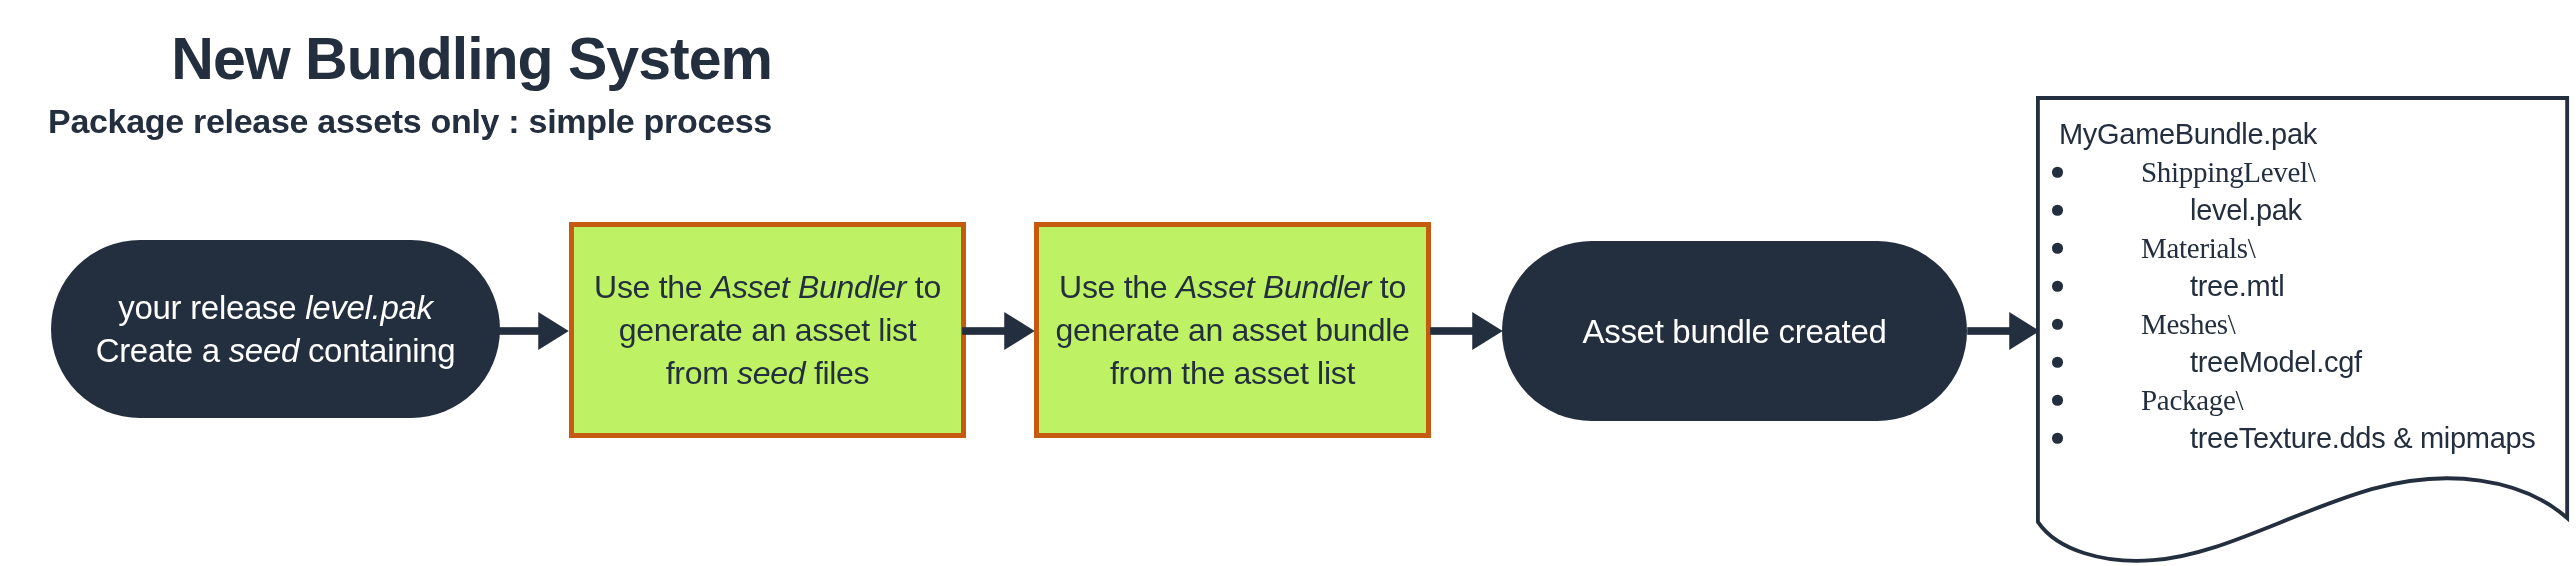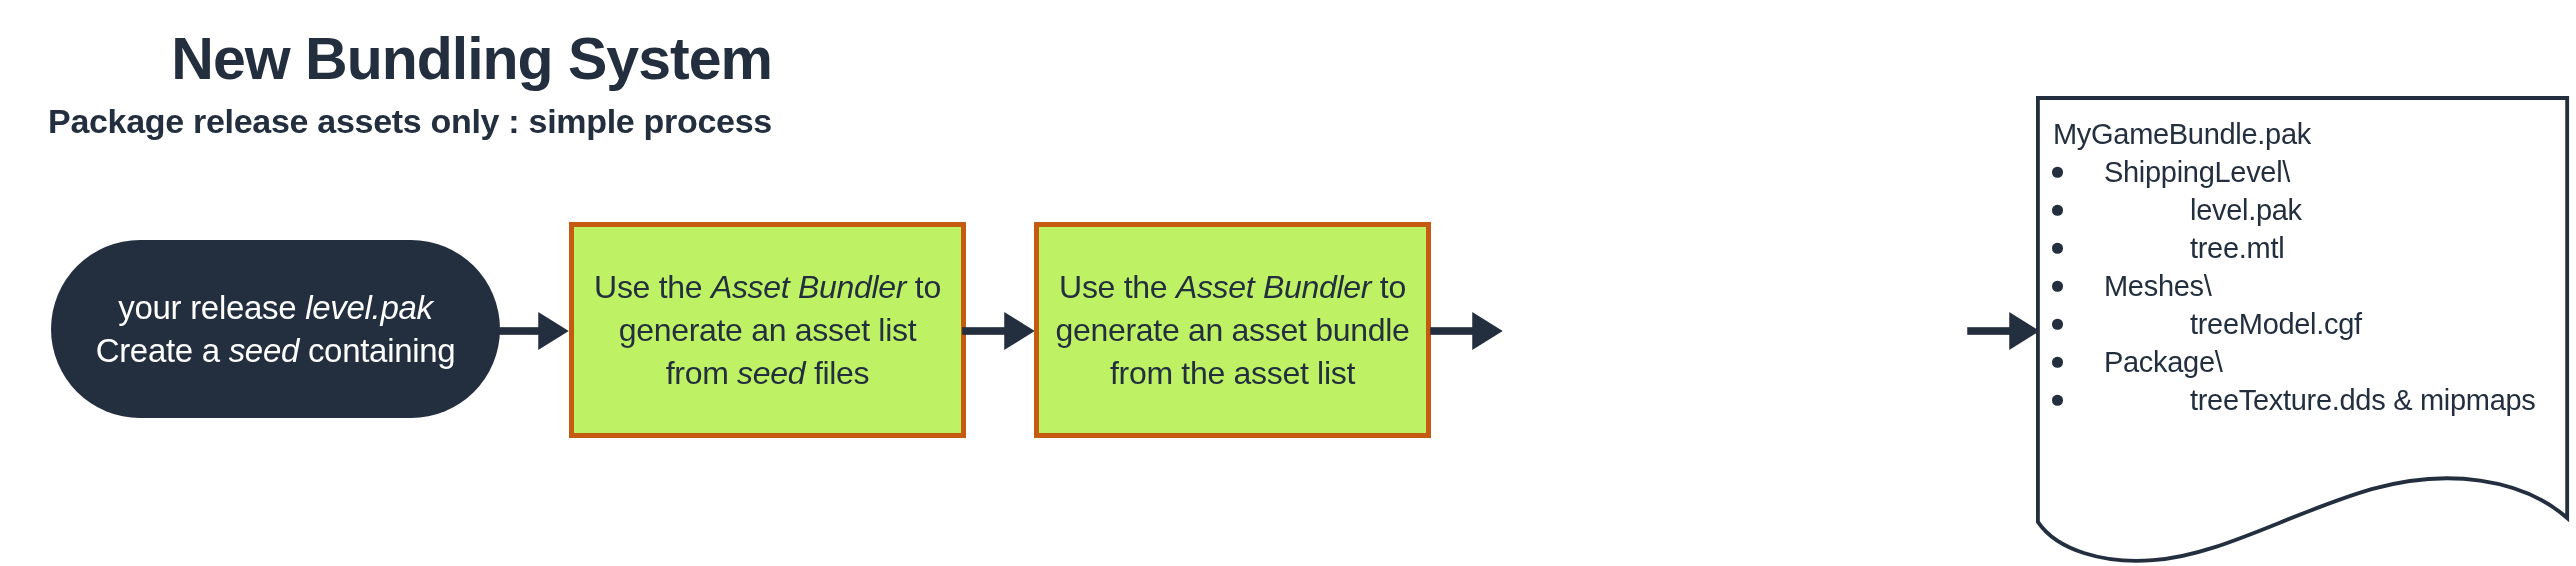--- a/index.html
+++ b/index.html
@@ -34,24 +34,24 @@
   .arrow{position:absolute;top:310px;width:73px;height:42px;}
   #arrow1{left:496px;} #arrow2{left:962px;} #arrow3{left:1430px;} #arrow4{left:1967px;}
   .arrow svg{display:block;width:100%;height:100%;}
 
   
   .doc-shape{position:absolute;left:2036px;top:96px;width:535px;height:471px;}
   .doc-shape svg{display:block;width:100%;height:100%;}
   .doc-content{position:absolute;left:2039px;top:115px;width:523px;color:var(--navy);
                font-size:29px;letter-spacing:-0.3px;}
   .doc-row{position:relative;height:38px;line-height:38px;white-space:nowrap;}
-  .doc-title-row{padding-left:14px;}
+  .doc-title-row{padding-left:20px;}
   .doc-row .bullet{position:absolute;left:13.4px;top:50%;transform:translateY(-50%);
                    width:10.5px;height:10.5px;border-radius:50%;background:var(--navy);}
-  .doc-row.indent-1{padding-left:65px;}
+  .doc-row.indent-1{padding-left:102px;font-family:Liberation Serif, serif;}
   .doc-row.indent-2{padding-left:151px;}
 </style>
 </head>
 <body>
 
 <div class="canvas">
 
   <div class="hdr">
     <div class="title">New Bundling System</div>
     <div class="subtitle">Package release assets only : simple process</div>
@@ -94,20 +94,25 @@
       </div>
   </div>
 
   <div class="arrow" id="arrow3">
     <svg viewBox="0 0 76 44">
       <rect x="0" y="18" width="48" height="8" fill="#232F3E"></rect>
       <polygon points="44,2 76,22 44,42" fill="#232F3E"></polygon>
     </svg>
   </div>
 
+  <div class="node pill" id="step4">
+    <div class="node-text">
+        <div class="line"><span>Asset bundle created</span></div>
+      </div>
+  </div>
 
   <div class="arrow" id="arrow4">
     <svg viewBox="0 0 76 44">
       <rect x="0" y="18" width="48" height="8" fill="#232F3E"></rect>
       <polygon points="44,2 76,22 44,42" fill="#232F3E"></polygon>
     </svg>
   </div>
 
   <div class="doc-shape">
     <svg viewBox="0 0 558 491">
@@ -125,20 +130,24 @@
         <div class="doc-row indent-1">
           <span class="bullet"></span>
           <span class="doc-text">ShippingLevel\</span>
         </div>
 
         <div class="doc-row indent-2">
           <span class="bullet"></span>
           <span class="doc-text">level.pak</span>
         </div>
 
+        <div class="doc-row indent-1">
+          <span class="bullet"></span>
+          <span class="doc-text">Materials\</span>
+        </div>
 
         <div class="doc-row indent-2">
           <span class="bullet"></span>
           <span class="doc-text">tree.mtl</span>
         </div>
 
         <div class="doc-row indent-1">
           <span class="bullet"></span>
           <span class="doc-text">Meshes\</span>
         </div>

